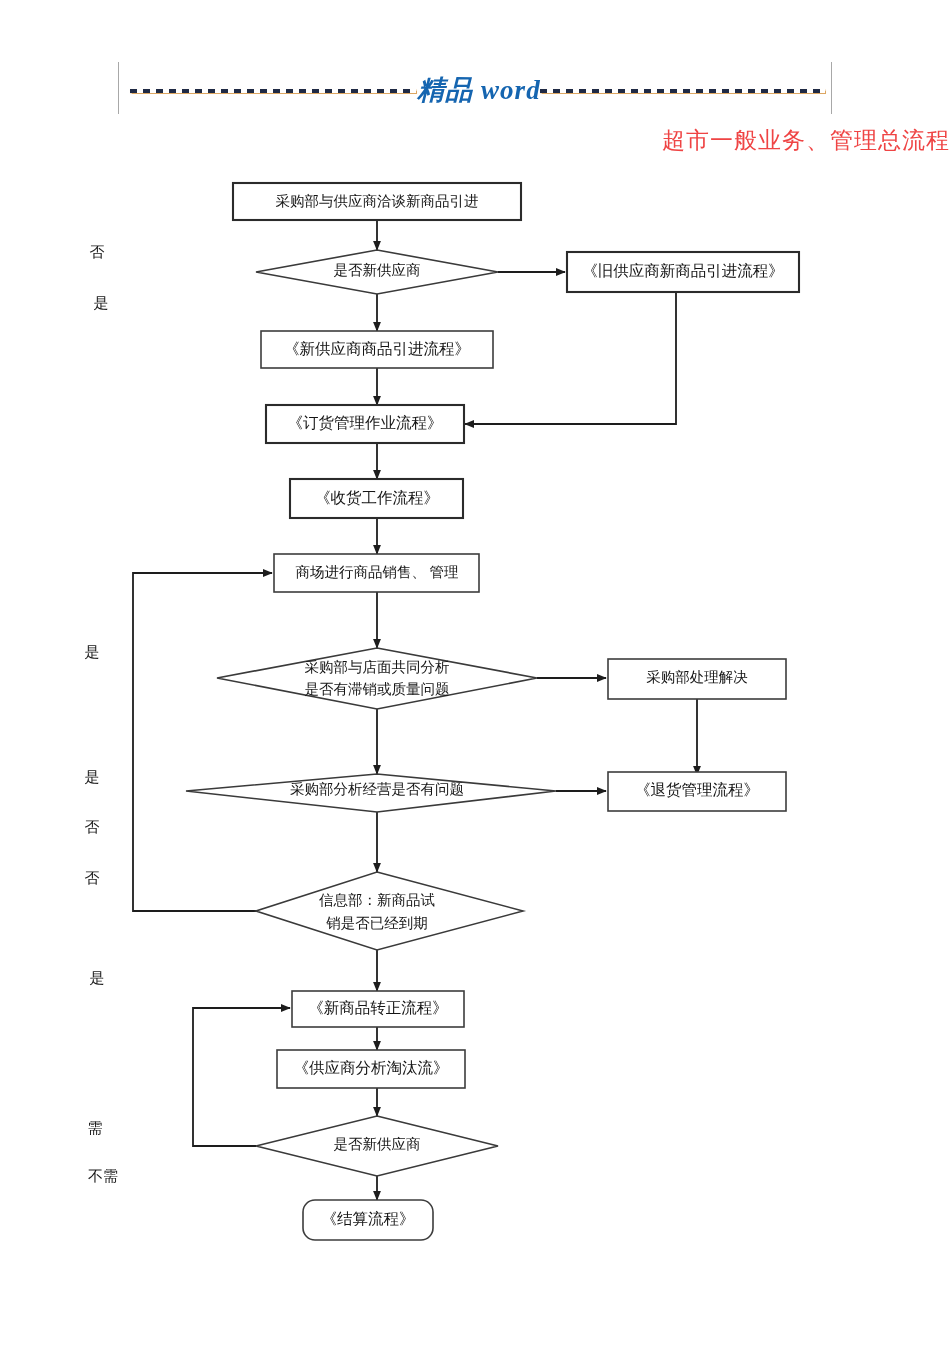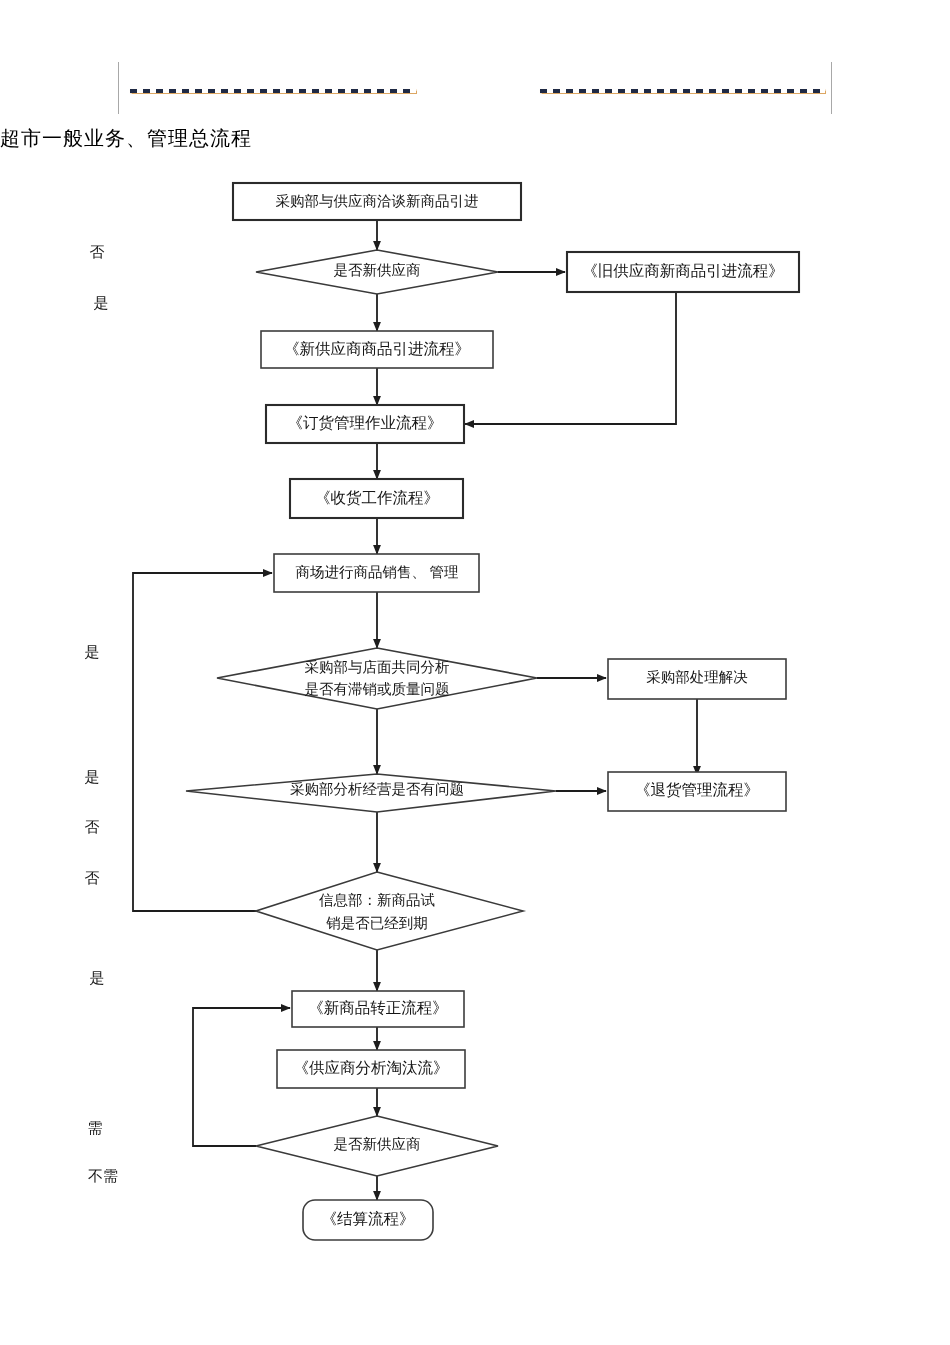--- a/index.html
+++ b/index.html
@@ -62,23 +62,23 @@
     letter-spacing: 1px;
     white-space: nowrap;
   }
 
   
   #page-title {
     position: absolute;
     left: 0;
     top: 125px;
     width: 950px;
-    text-align: left;
-    font-size: 20px;
-    color: #000000;
+    text-align: right;
+    font-size: 23px;
+    color: #ef4444;
     letter-spacing: 1px;
     font-family: "Liberation Serif", "DejaVu Serif", serif;
   }
 
   
   #flow-canvas {
     position: absolute;
     left: 0;
     top: 0;
     width: 818px;
@@ -125,20 +125,21 @@
   }
 </style>
 </head>
 <body>
 
 <div id="header-band">
   <div class="header-rule-bar" id="header-bar-left"></div>
   <div class="header-rule-bar" id="header-bar-right"></div>
   <div class="header-dots" id="header-dots-left"></div>
   <div class="header-dots" id="header-dots-right"></div>
+  <div id="header-watermark">精品 word</div>
 </div>
 
 <div id="page-title">超市一般业务、管理总流程</div>
 
 <div id="flow-canvas">
 <svg id="flow-svg" width="950" height="1345" viewBox="0 0 950 1345" xmlns="http://www.w3.org/2000/svg">
   <defs>
     <marker id="arrow" markerWidth="10" markerHeight="8" refX="9.2" refY="4" orient="auto" markerUnits="userSpaceOnUse">
       <path d="M0,0 L10,4 L0,8 z" fill="#1d1d1d"></path>
     </marker>

